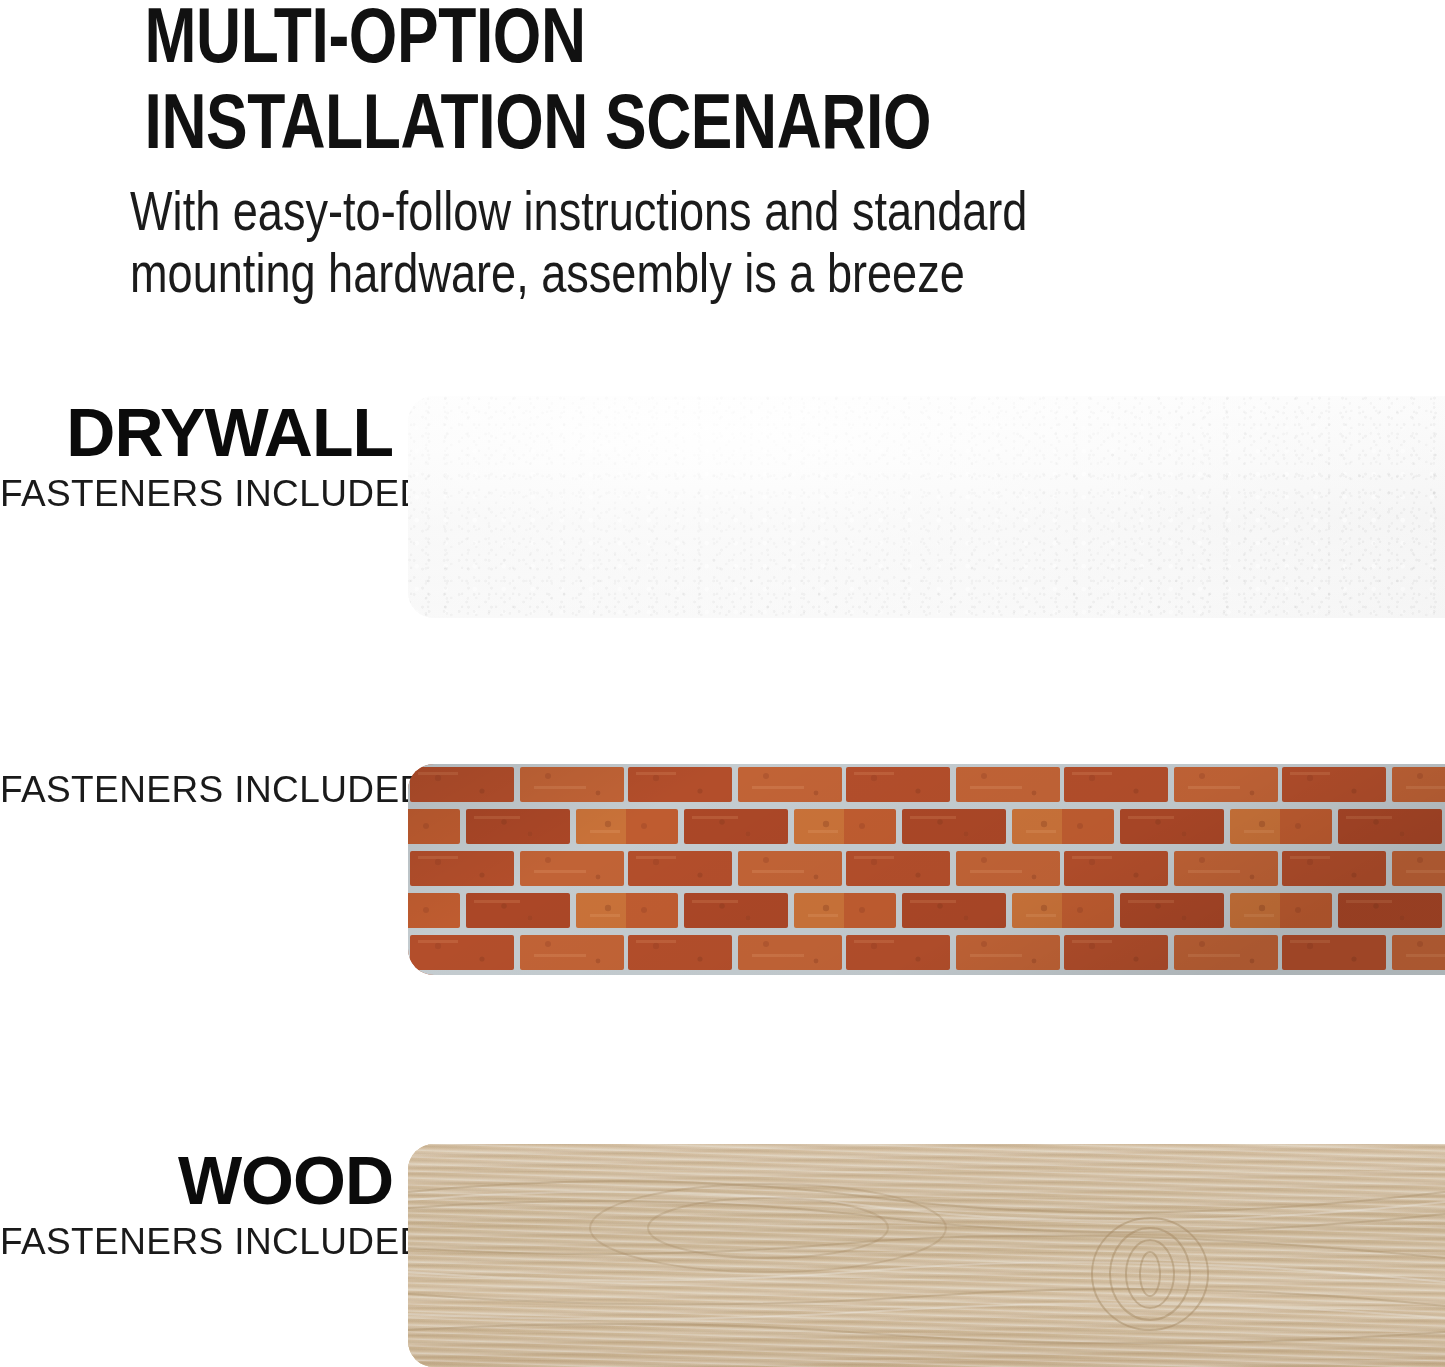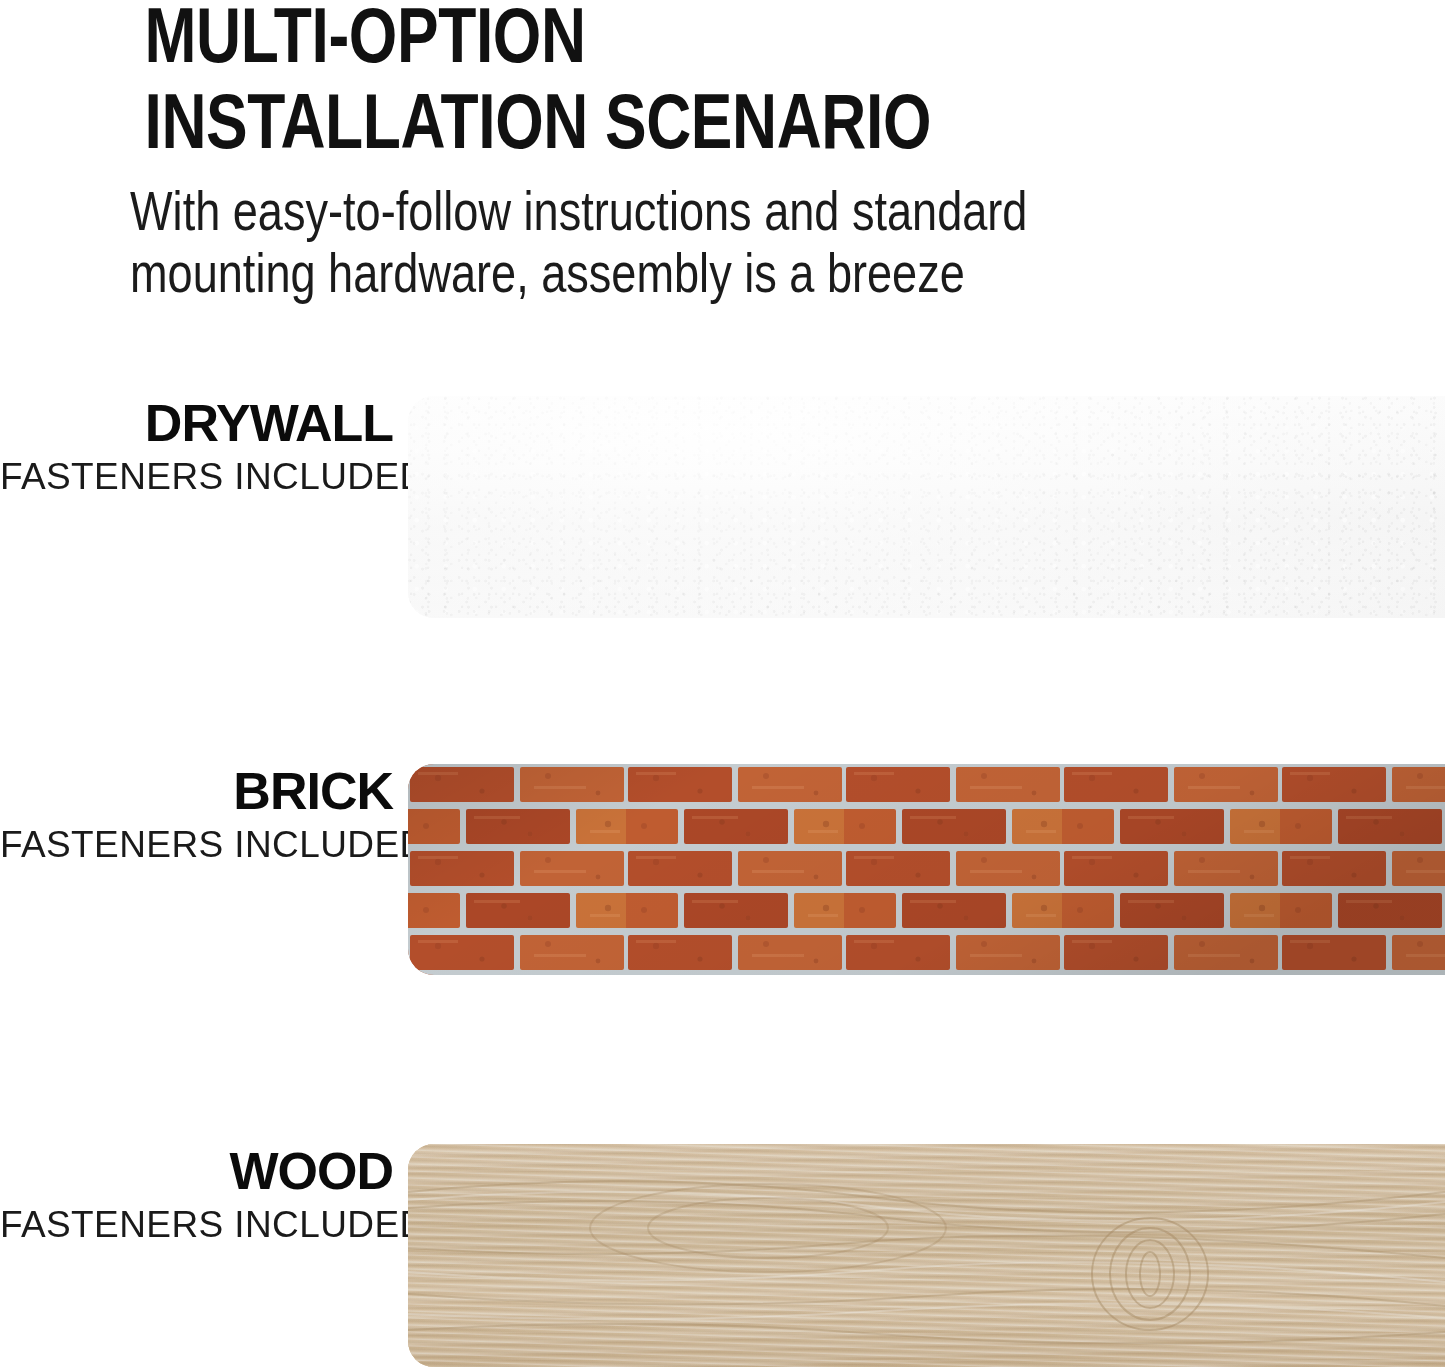--- a/index.html
+++ b/index.html
@@ -77,21 +77,21 @@
     left: 0;
     top: 0;
     width: 393px;
     text-align: right;
   }
   .material-name {
     display: block;
     font-family: "Liberation Sans", sans-serif;
     font-weight: 700;
     color: #0b0b0b;
-    font-size: 52px;
+    font-size: 68px;
     line-height: 1.06;
     letter-spacing: -1px;
     white-space: nowrap;
   }
   .fasteners-note {
     display: block;
     font-family: "Liberation Sans", sans-serif;
     font-weight: 300;
     color: #1a1a1a;
     font-size: 37px;
@@ -259,21 +259,20 @@
 
   <div class="swatch" id="swatch-drywall">
     <div class="tex" id="drywall-texture"></div>
     <div class="tex" id="drywall-shade"></div>
   </div>
 </div>
 
 <div class="row" id="row-brick">
 
   <div class="row-labels">
-    <span class="material-name">BRICK</span>
     <span class="fasteners-note">FASTENERS INCLUDED</span>
   </div>
 
   <div class="fastener-strip" id="brick-fasteners">
     <svg width="392" height="60" viewBox="0 0 392 60" xmlns="http://www.w3.org/2000/svg">
       <defs>
         <linearGradient id="steelG2" x1="0" y1="0" x2="0" y2="1">
           <stop offset="0%" stop-color="#ffffff"></stop>
           <stop offset="20%" stop-color="#e3e7ea"></stop>
           <stop offset="48%" stop-color="#a7adb3"></stop>

